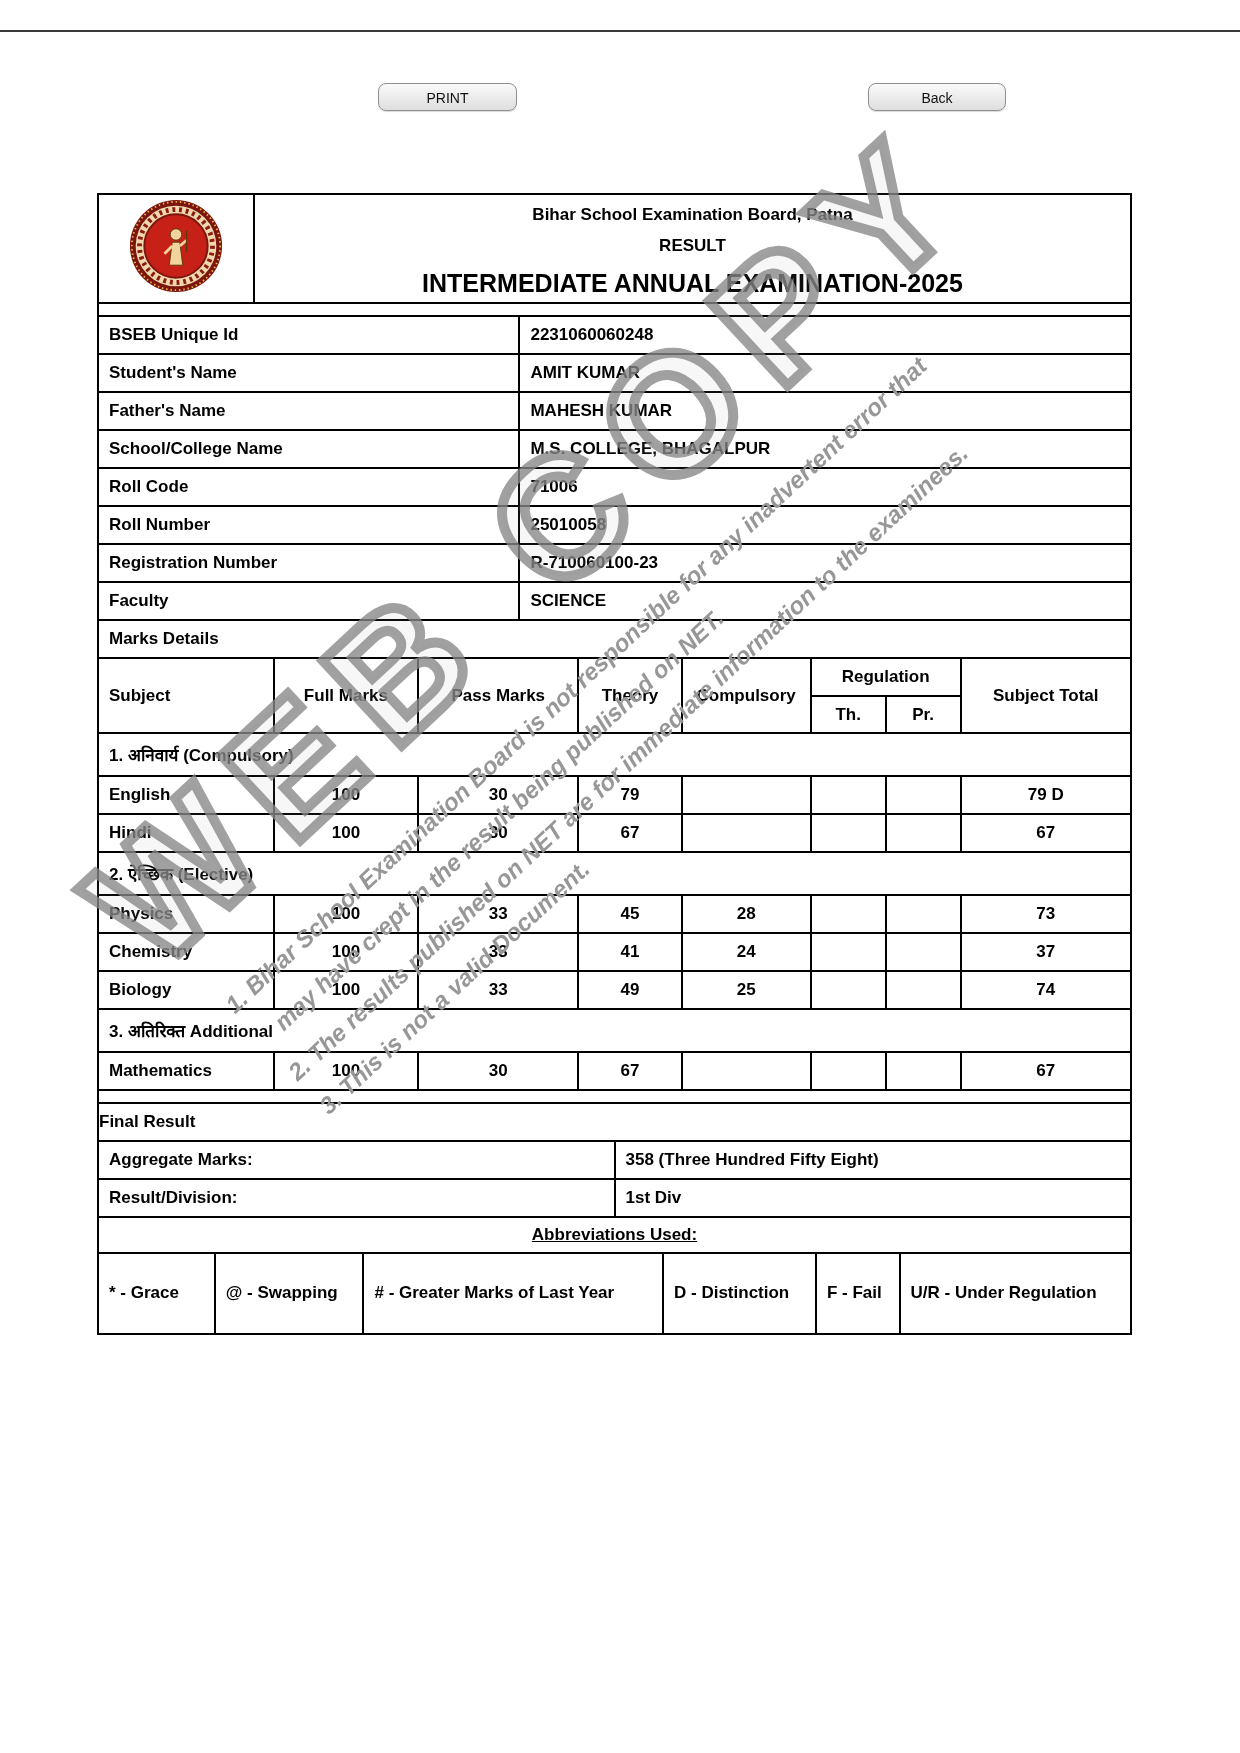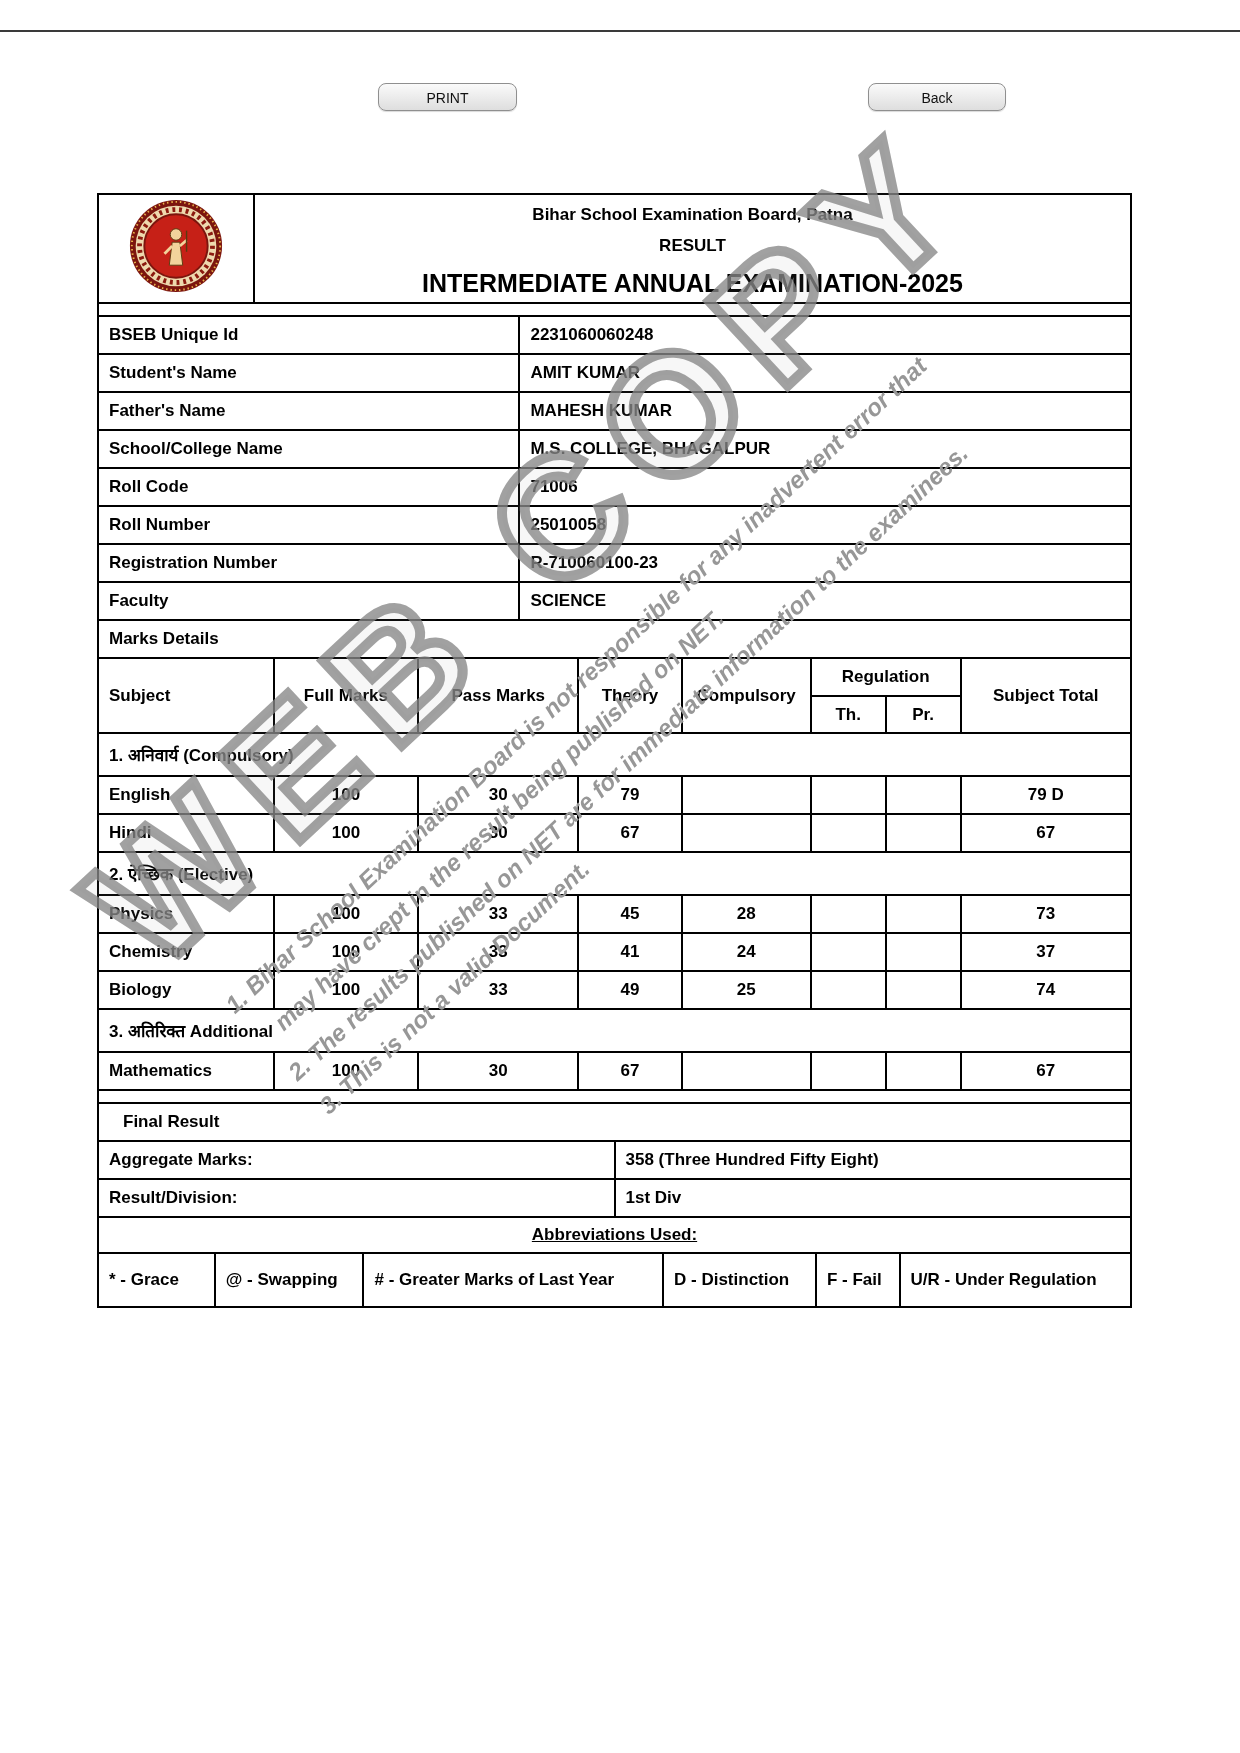--- a/index.html
+++ b/index.html
@@ -49,21 +49,21 @@
   .marks-table td{height:38px;text-align:center;}
   .marks-table td.subj{text-align:left;padding-left:12px;}
   .marks-table tr.head-top td{height:38px;}
   .marks-table tr.head-bottom td{height:37px;}
   .marks-table tr.section td{height:43px;text-align:left;padding-left:12px;}
   
   .final-table td{height:38px;}
   
   .abbr-title td{height:36px;text-align:center;margin-top:16px;}
   .abbr-title span{text-decoration:underline;}
-  .abbr-table td{height:54px;white-space:normal;line-height:1.3;padding:4px 8px;vertical-align:middle;}
+  .abbr-table td{height:81px;white-space:normal;line-height:1.3;padding:4px 8px;vertical-align:middle;}
   
   #watermark{
     position:absolute;left:-55px;top:255px;width:1090px;
     transform:rotate(-43deg);transform-origin:center;
     text-align:center;pointer-events:none;z-index:5;
   }
   .wm-title{
     font-size:168px;font-weight:700;letter-spacing:0.16em;line-height:1;
     color:rgba(150,150,150,0.08);
     -webkit-text-stroke:10px rgba(135,135,135,0.78);
@@ -270,21 +270,21 @@
       <tbody>
         <tr>
           <td></td>
         </tr>
       </tbody>
     </table>
 
   <table class="final-table">
     <tbody>
         <tr>
-      <td colspan="2" style="padding-left:24px">Final Result</td>
+      <td colspan="2" style="padding-left:0">Final Result</td>
     </tr>
     <tr>
       <td class="label-col">Aggregate Marks:</td>
       <td class="value-col">358 (Three Hundred Fifty Eight)</td>
     </tr>
     <tr>
       <td class="label-col">Result/Division:</td>
       <td class="value-col">1st Div</td>
     </tr>
   </tbody>

